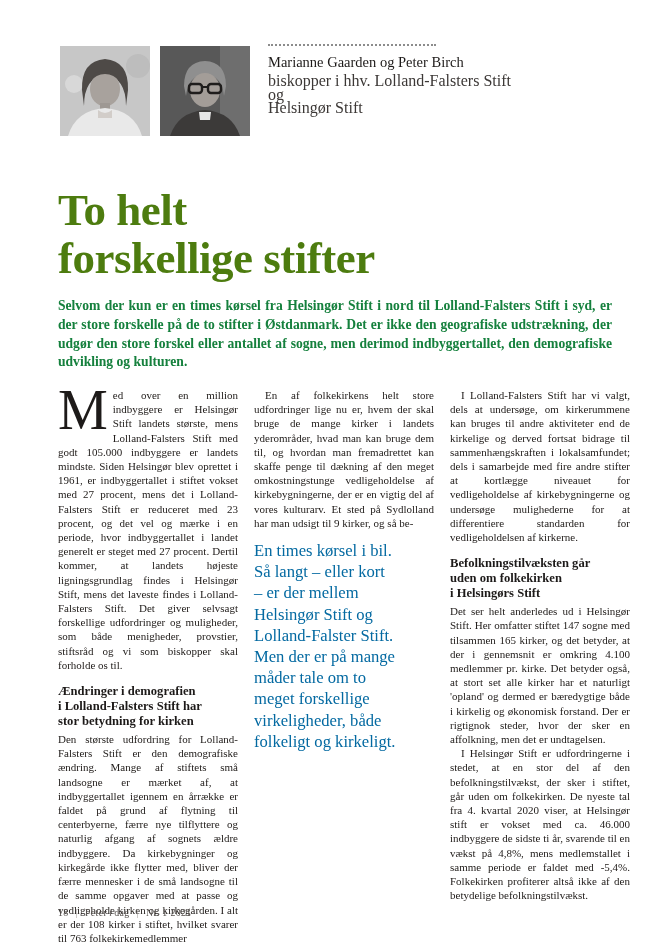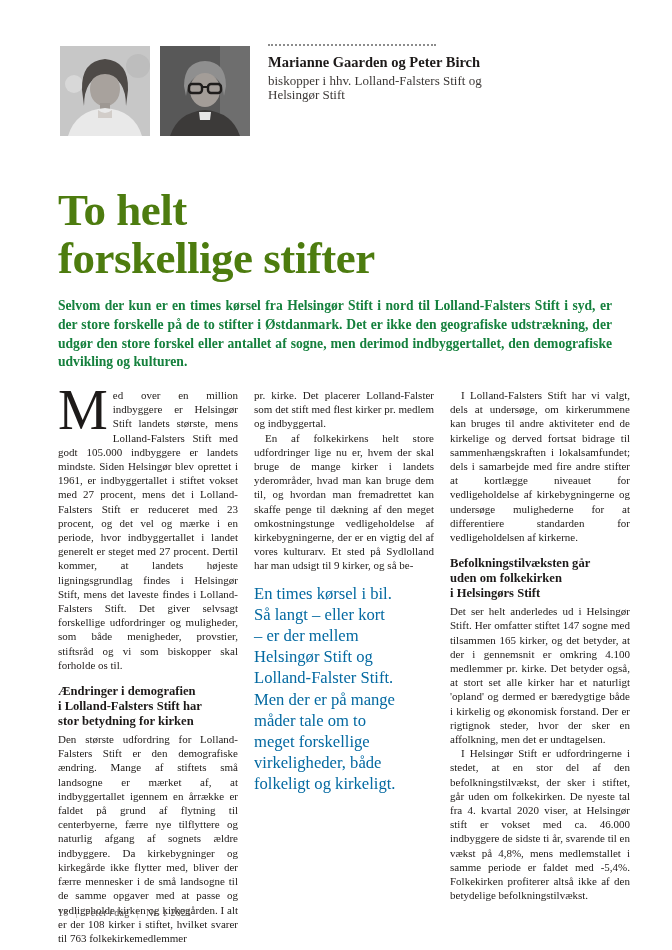--- a/index.html
+++ b/index.html
@@ -7,22 +7,22 @@
     position:relative;width:672px;height:950px;background:#ffffff;overflow:hidden;
     font-family:"Liberation Serif","DejaVu Serif",serif;color:#24201e;
   }
   
   .photos{position:absolute;left:60px;top:46px;display:flex;gap:10px;}
   .photo{width:90px;height:90px;overflow:hidden;background:#cccccc;}
   .photo svg{display:block;}
   
   .byline{position:absolute;left:268px;top:44px;width:260px;}
   .dotted{width:168px;border-top:2px dotted #8c8c8c;margin-bottom:8px;}
-  .names{font-weight:bold;font-size:14.5px;line-height:17px;color:#1d1a19;}
-  .role{font-size:13px;line-height:13.5px;color:#3c3836;margin-top:3px;}
+  .names{font-weight:normal;font-size:14.5px;line-height:17px;color:#1d1a19;}
+  .role{font-size:16px;line-height:13.5px;color:#3c3836;margin-top:3px;}
   
   .headline{
     position:absolute;left:58px;top:186px;margin:0;width:560px;
     font-size:45px;line-height:48px;font-weight:bold;color:#4d7c0f;letter-spacing:-0.5px;
   }
   
   .intro{
     position:absolute;left:58px;top:297px;margin:0;width:554px;
     font-size:13.6px;line-height:18.8px;font-weight:bold;color:#15803d;text-align:justify;
   }
@@ -96,21 +96,20 @@
 
   <div class="cols">
     <div class="col">
       <p class="body"><span class="dropcap">M</span><span>ed over en million indbyggere er Helsingør Stift landets største, mens Lolland-Falsters Stift med godt 105.000 indbyggere er landets mindste. Siden Helsingør blev oprettet i 1961, er indbyggertallet i stiftet vokset med 27 procent, mens det i Lolland-Falsters Stift er reduceret med 23 procent, og det vel og mærke i en periode, hvor indbyggertallet i landet generelt er steget med 27 procent. Dertil kommer, at landets højeste ligningsgrundlag findes i Helsingør Stift, mens det laveste findes i Lolland-Falsters Stift. Det giver selvsagt forskellige udfordringer og muligheder, som både menigheder, provstier, stiftsråd og vi som biskopper skal forholde os til.</span></p>
       <h3 class="subhead preline">Ændringer i demografien
 i Lolland-Falsters Stift har
 stor betydning for kirken</h3>
       <p class="body">Den største udfordring for Lolland-Falsters Stift er den demografiske ændring. Mange af stiftets små landsogne er mærket af, at indbyggertallet igennem en årrække er faldet på grund af flytning til centerbyerne, færre nye tilflyttere og naturlig afgang af sognets ældre indbyggere. Da kirkebygninger og kirkegårde ikke flytter med, bliver der færre mennesker i de små landsogne til de samme opgaver med at passe og vedligeholde kirken og kirkegården. I alt er der 108 kirker i stiftet, hvilket svarer til 763 folkekirkemedlemmer</p>
     </div>
     <div class="col">
-      <p class="body">pr. kirke. Det placerer Lolland-Falster som det stift med flest kirker pr. medlem og indbyggertal.</p>
       <p class="body indent">En af folkekirkens helt store udfordringer lige nu er, hvem der skal bruge de mange kirker i landets yderområder, hvad man kan bruge dem til, og hvordan man fremadrettet kan skaffe penge til dækning af den meget omkostningstunge vedligeholdelse af kirkebygningerne, der er en vigtig del af vores kulturarv. Et sted på Sydlolland har man udsigt til 9 kirker, og så be-</p>
       <div class="pullquote preline">En times kørsel i bil.
 Så langt – eller kort
 – er der mellem
 Helsingør Stift og
 Lolland-Falster Stift.
 Men der er på mange
 måder tale om to
 meget forskellige
 virkeligheder, både

